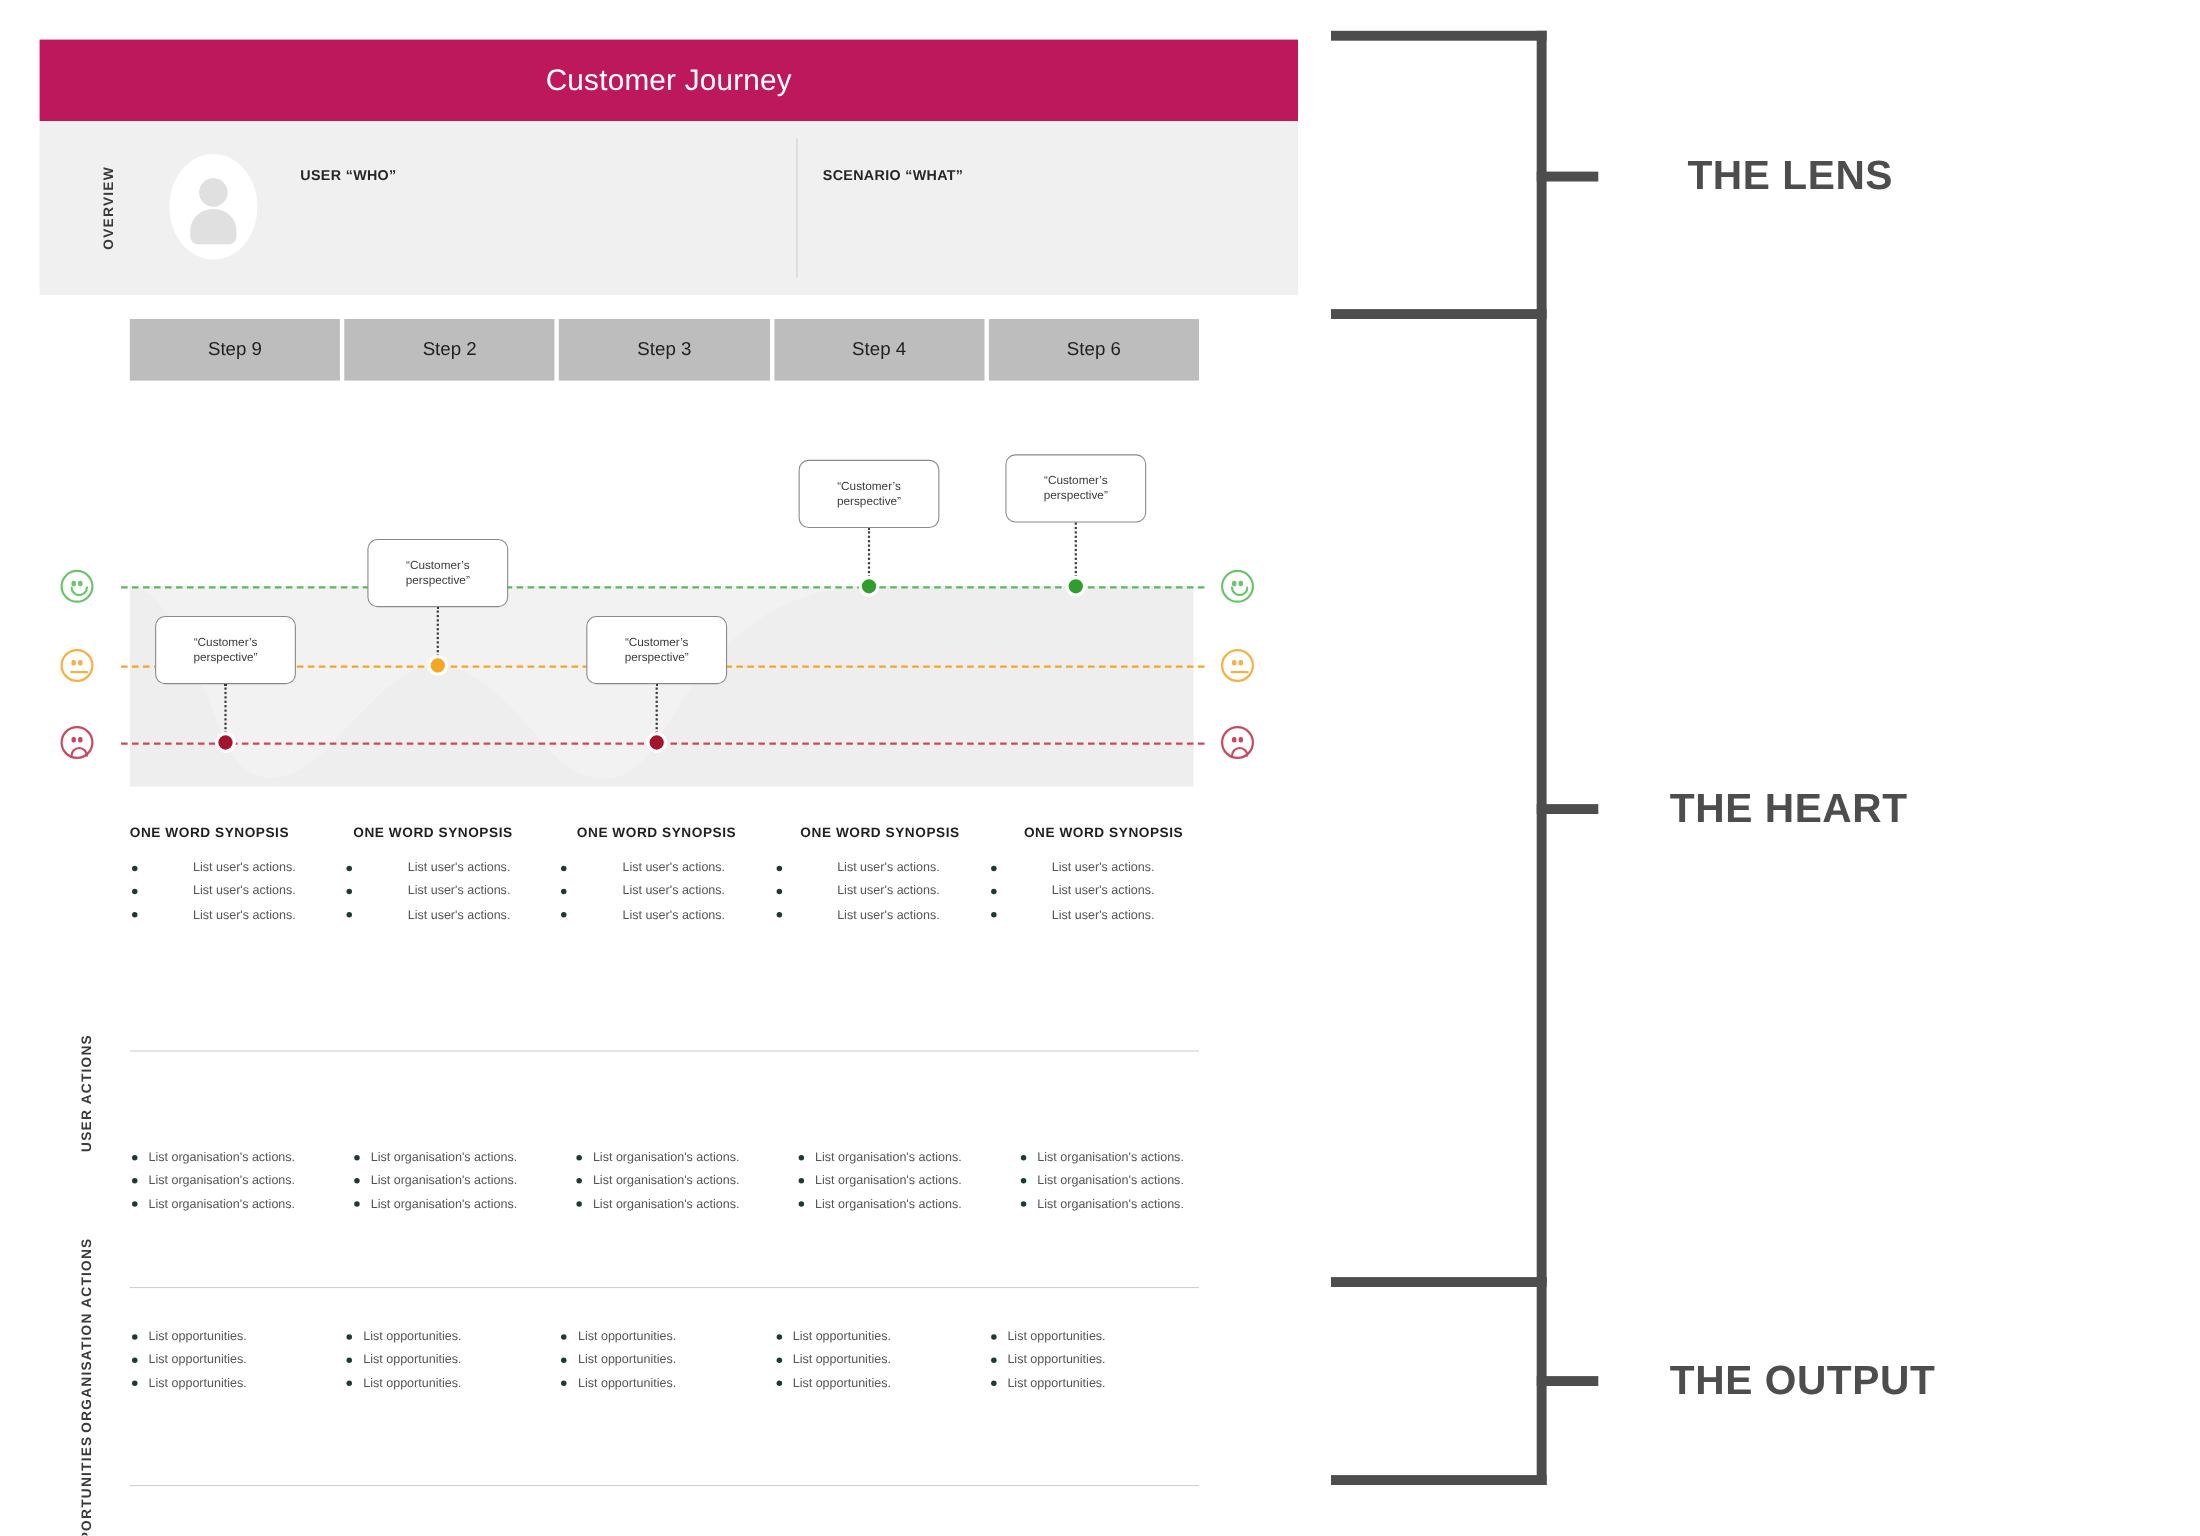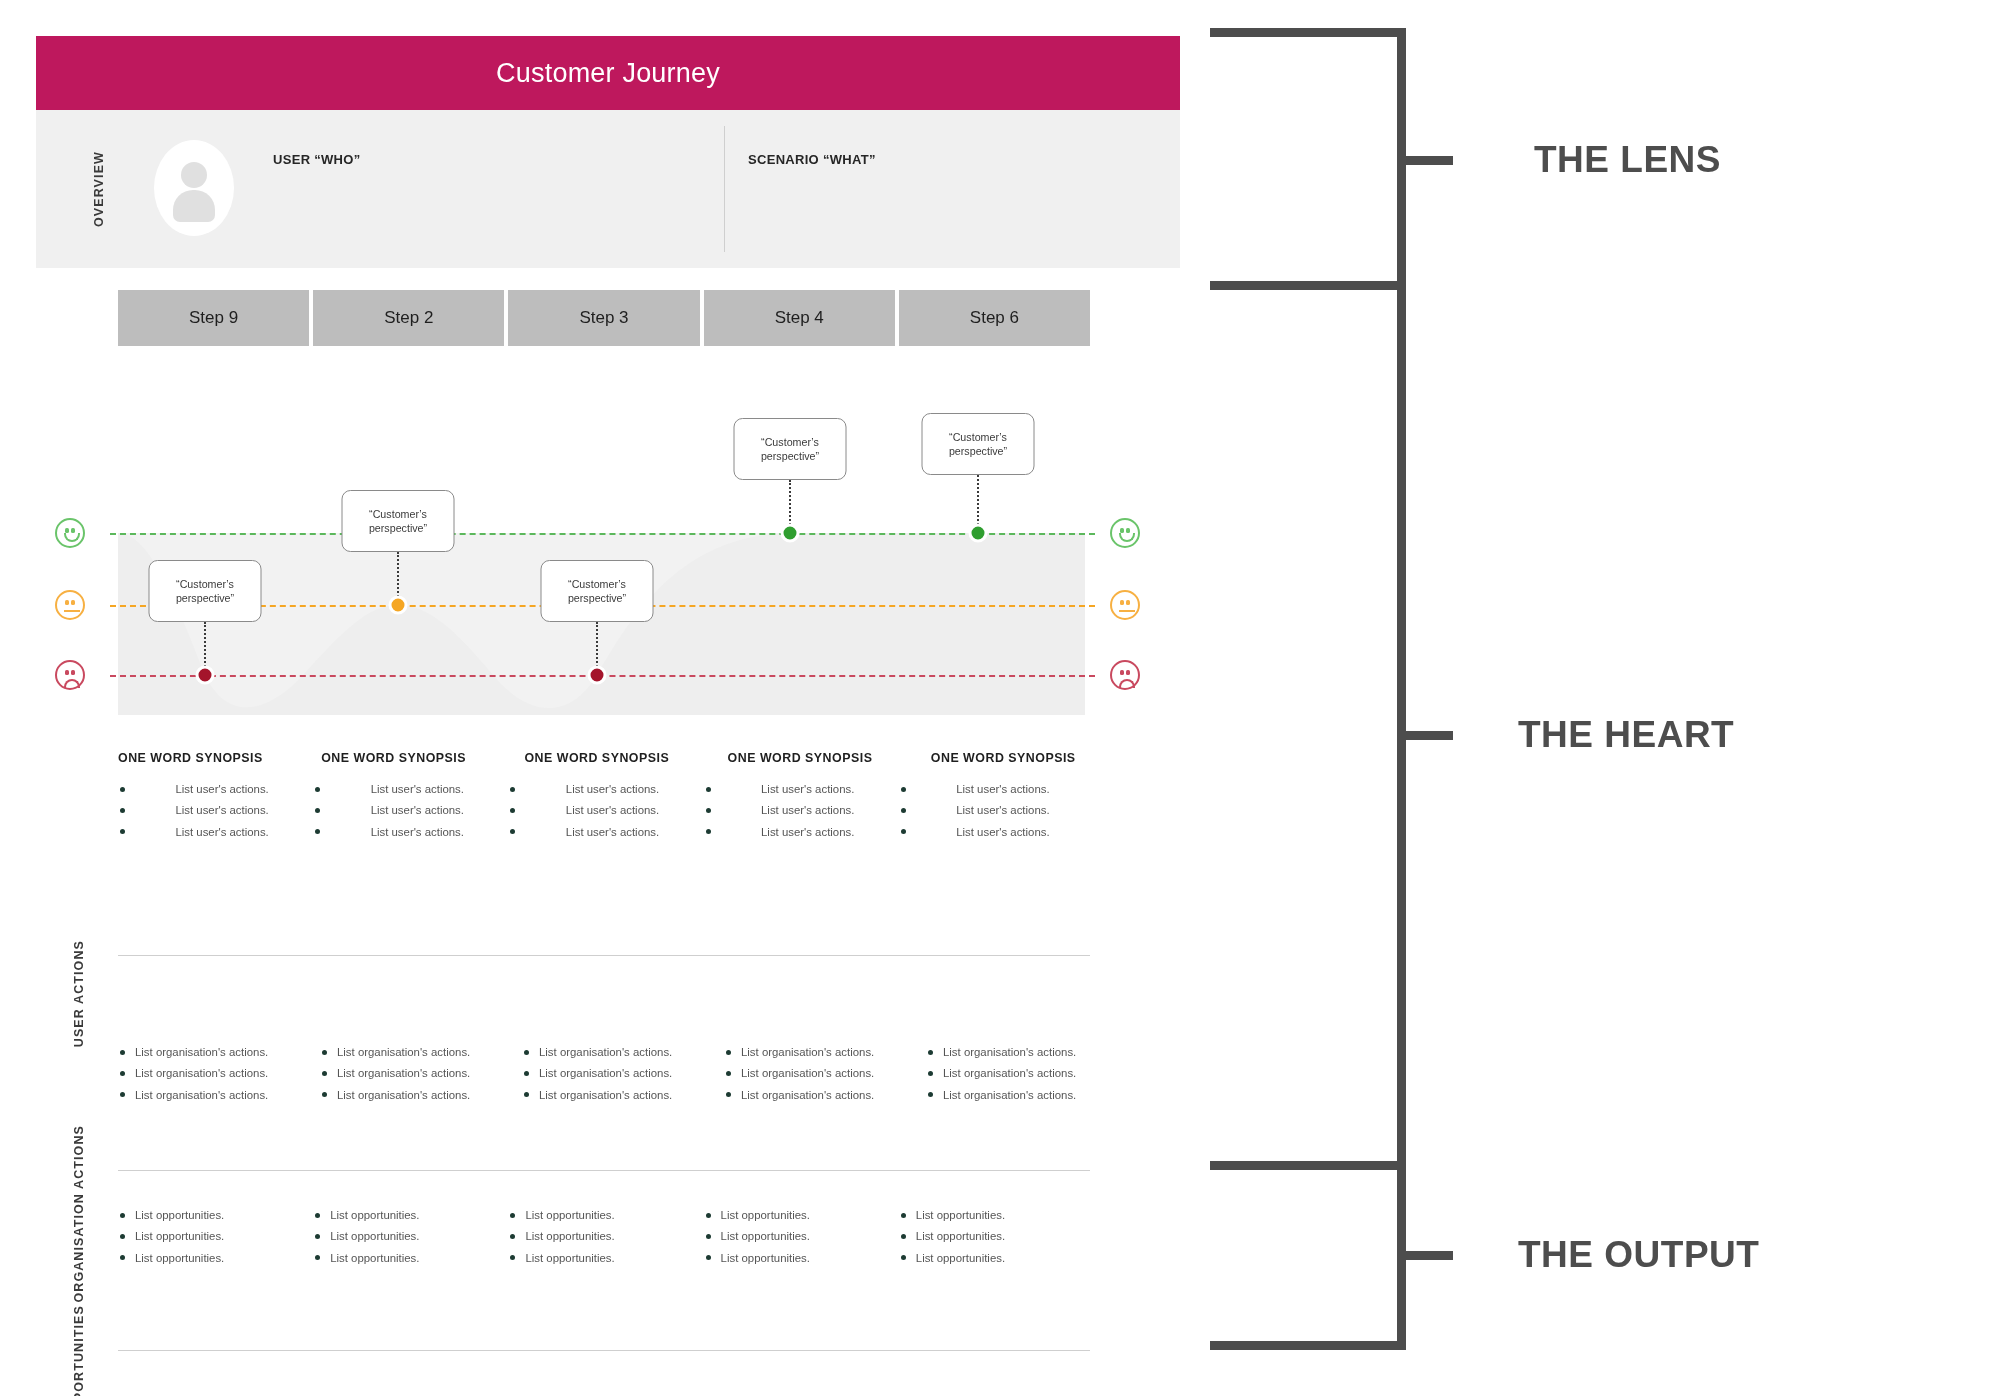--- a/index.html
+++ b/index.html
@@ -126,21 +126,21 @@
   .dot-red    { background: #a4142b; }
   .dot-orange { background: #f5a623; }
   .dot-green  { background: #2f9e2f; }
 
   .leader {
     position: absolute; width: 0; border-left: 2.5px dotted #3a3a3a;
     transform: translateX(-50%);
   }
 
   .pbox {
-    position: absolute; width: 113px; height: 62px;
+    position: absolute; width: 128px; height: 62px;
     background: #ffffff; border: 1.6px solid #8a8a8a; border-radius: 9px;
     display: flex; align-items: center; justify-content: center; text-align: center;
     transform: translateX(-50%);
     font-size: 10.7px; line-height: 1.35; color: #3b3b3b;
     padding: 0 6px;
   }
 
   
   .colgrid {
     position: absolute; left: 118px; width: 972px;

